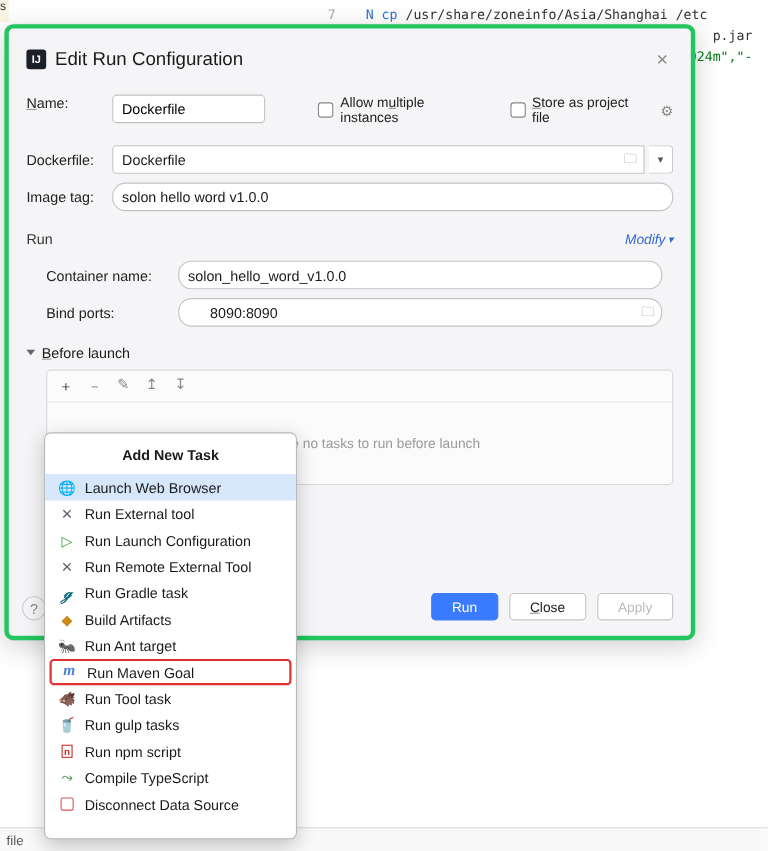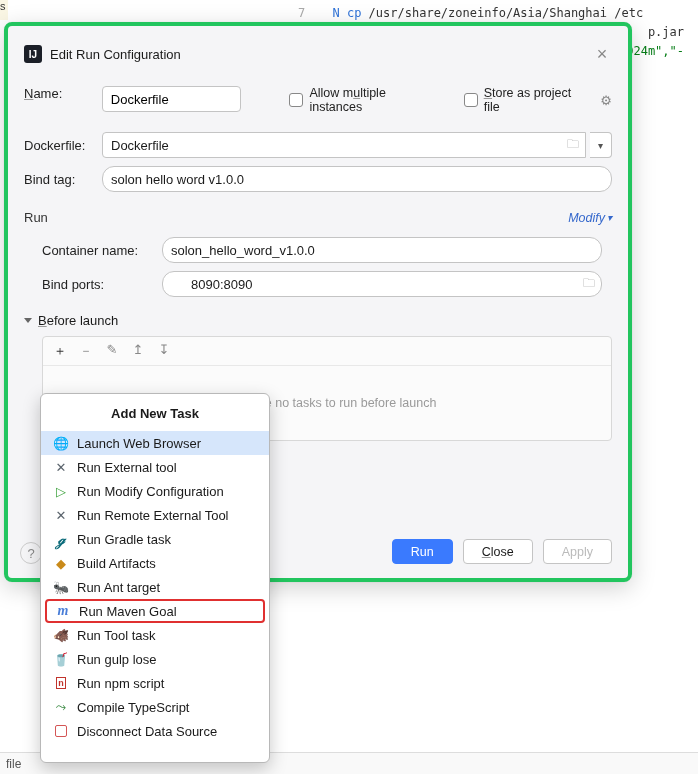--- a/index.html
+++ b/index.html
@@ -52,21 +52,21 @@
       height: 24px;
       margin-bottom: 20px;
     }
     .dialog-header .app-icon {
       width: 18px; height: 18px;
       background: #1b1f28;
       border-radius: 3px;
       display:flex;align-items:center;justify-content:center;
       color:#fff;font-size:10px;font-weight:bold;
     }
-    .dialog-header .title { font-size: 13px; }
+    .dialog-header .title { font-size: 17px; }
     .dialog-header .close {
       margin-left: auto;
       color: #888;
       font-size: 18px;
       cursor: pointer;
       width: 20px; text-align: center;
     }
     .row { display: flex; align-items: flex-start; margin-bottom: 10px; gap: 8px; }
     .label { width: 70px; color: #222; }
     .label.wide { width: 112px; }
@@ -282,21 +282,21 @@
   <div class="field-row">
     <div class="label">Dockerfile:</div>
     <div class="input-box" style="border-radius:4px 0 0 4px;">
       <span class="val">Dockerfile</span>
       <span class="folder-icon">🗀</span>
     </div>
     <div class="dropdown-btn">▾</div>
   </div>
 
   <div class="field-row">
-    <div class="label">Bind tag:</div>
+    <div class="label">Image tag:</div>
     <div class="input-box">
       <span class="val">solon hello word v1.0.0</span>
     </div>
   </div>
 
   <div class="section-head">
     <div class="name">Run</div>
     <div class="modify-link">
         <span>Modify</span>
         <span style="font-size:10px;">▾</span>
@@ -348,21 +348,21 @@
   <div class="menu-item selected">
     <span class="mi-icon i-globe">🌐</span>
     <span>Launch Web Browser</span>
   </div>
   <div class="menu-item">
     <span class="mi-icon i-tools">✕</span>
     <span>Run External tool</span>
   </div>
   <div class="menu-item">
     <span class="mi-icon i-play">▷</span>
-    <span>Run Modify Configuration</span>
+    <span>Run Launch Configuration</span>
   </div>
   <div class="menu-item">
     <span class="mi-icon i-tools">✕</span>
     <span>Run Remote External Tool</span>
   </div>
   <div class="menu-item">
     <span class="mi-icon i-gradle">ℊ</span>
     <span>Run Gradle task</span>
   </div>
   <div class="menu-item">
@@ -376,21 +376,21 @@
   <div class="menu-item highlighted">
     <span class="mi-icon i-maven">m</span>
     <span>Run Maven Goal</span>
   </div>
   <div class="menu-item">
     <span class="mi-icon i-grunt">🐗</span>
     <span>Run Tool task</span>
   </div>
   <div class="menu-item">
     <span class="mi-icon i-gulp">🥤</span>
-    <span>Run gulp lose</span>
+    <span>Run gulp tasks</span>
   </div>
   <div class="menu-item">
     <span class="mi-icon">
         <span class="i-npm">n</span>
       </span>
     <span>Run npm script</span>
   </div>
   <div class="menu-item">
     <span class="mi-icon i-ts">⤳</span>
     <span>Compile TypeScript</span>

